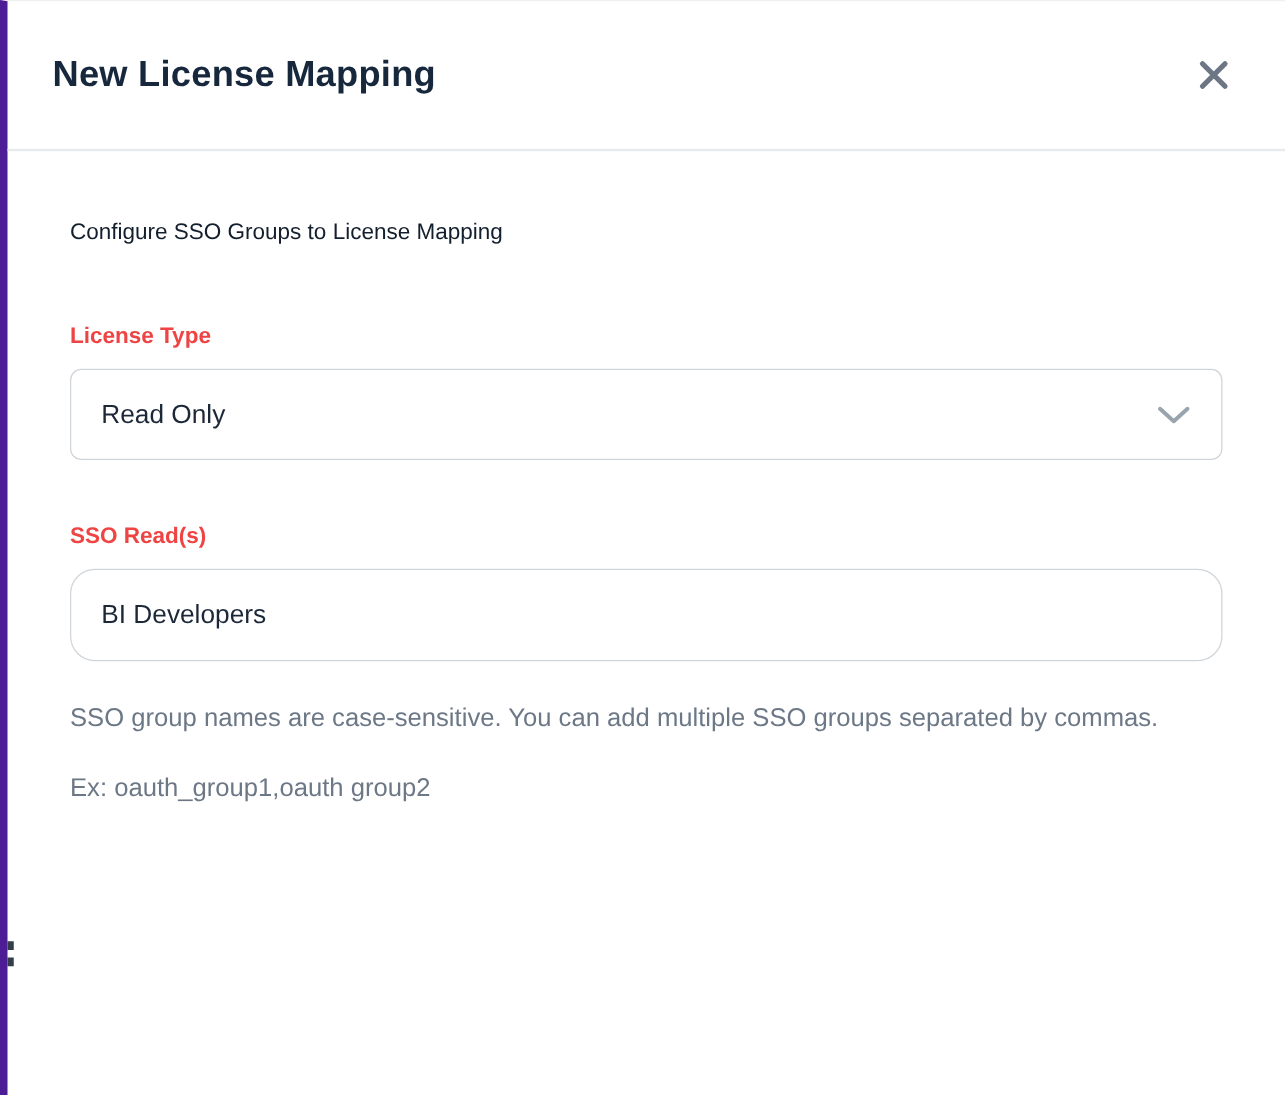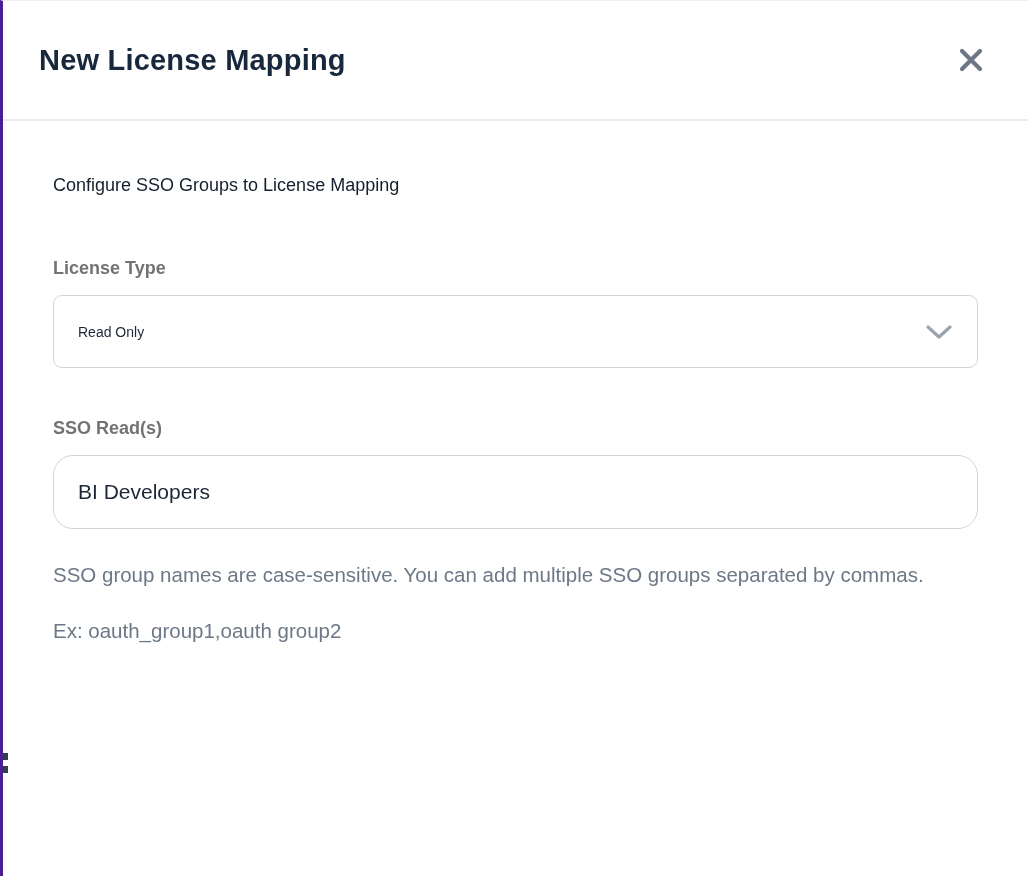--- a/index.html
+++ b/index.html
@@ -11,21 +11,21 @@
     background: #ffffff;
     font-family: "Liberation Sans", sans-serif;
     color: #182434;
     overflow: hidden;
   }
   .modal {
     position: relative;
     width: 1028px;
     height: 876px;
     background: #ffffff;
-    border-left: 3px solid #4c1d95;
+    border-left: 6px solid #4c1d95;
     border-top: 1px solid #eef0f2;
   }
   .modal-header {
     display: flex;
     align-items: center;
     justify-content: space-between;
     padding: 40px 38px 40px 36px;
     border-bottom: 2px solid #e8eaed;
   }
   .modal-title {
@@ -53,37 +53,37 @@
     margin: 0 0 62px 0;
     font-size: 18px;
     font-weight: 400;
     color: #141f2d;
   }
   .field { margin-bottom: 50px; }
   .field-label {
     display: block;
     font-size: 18px;
     font-weight: 700;
-    color: #737373;
+    color: #ef4444;
     margin-bottom: 16px;
   }
   .select-box {
     width: 100%;
     height: 73px;
     border: 1px solid #d0d5da;
     border-radius: 9px;
     background: #ffffff;
     display: flex;
     align-items: center;
     justify-content: space-between;
     padding: 0 24px;
     cursor: pointer;
   }
   .select-value {
-    font-size: 14px;
+    font-size: 21px;
     color: #1c2838;
   }
   .text-input {
     width: 100%;
     height: 74px;
     border: 1px solid #d0d5da;
     border-radius: 20px;
     background: #ffffff;
     padding: 0 24px;
     font-family: "Liberation Sans", sans-serif;

